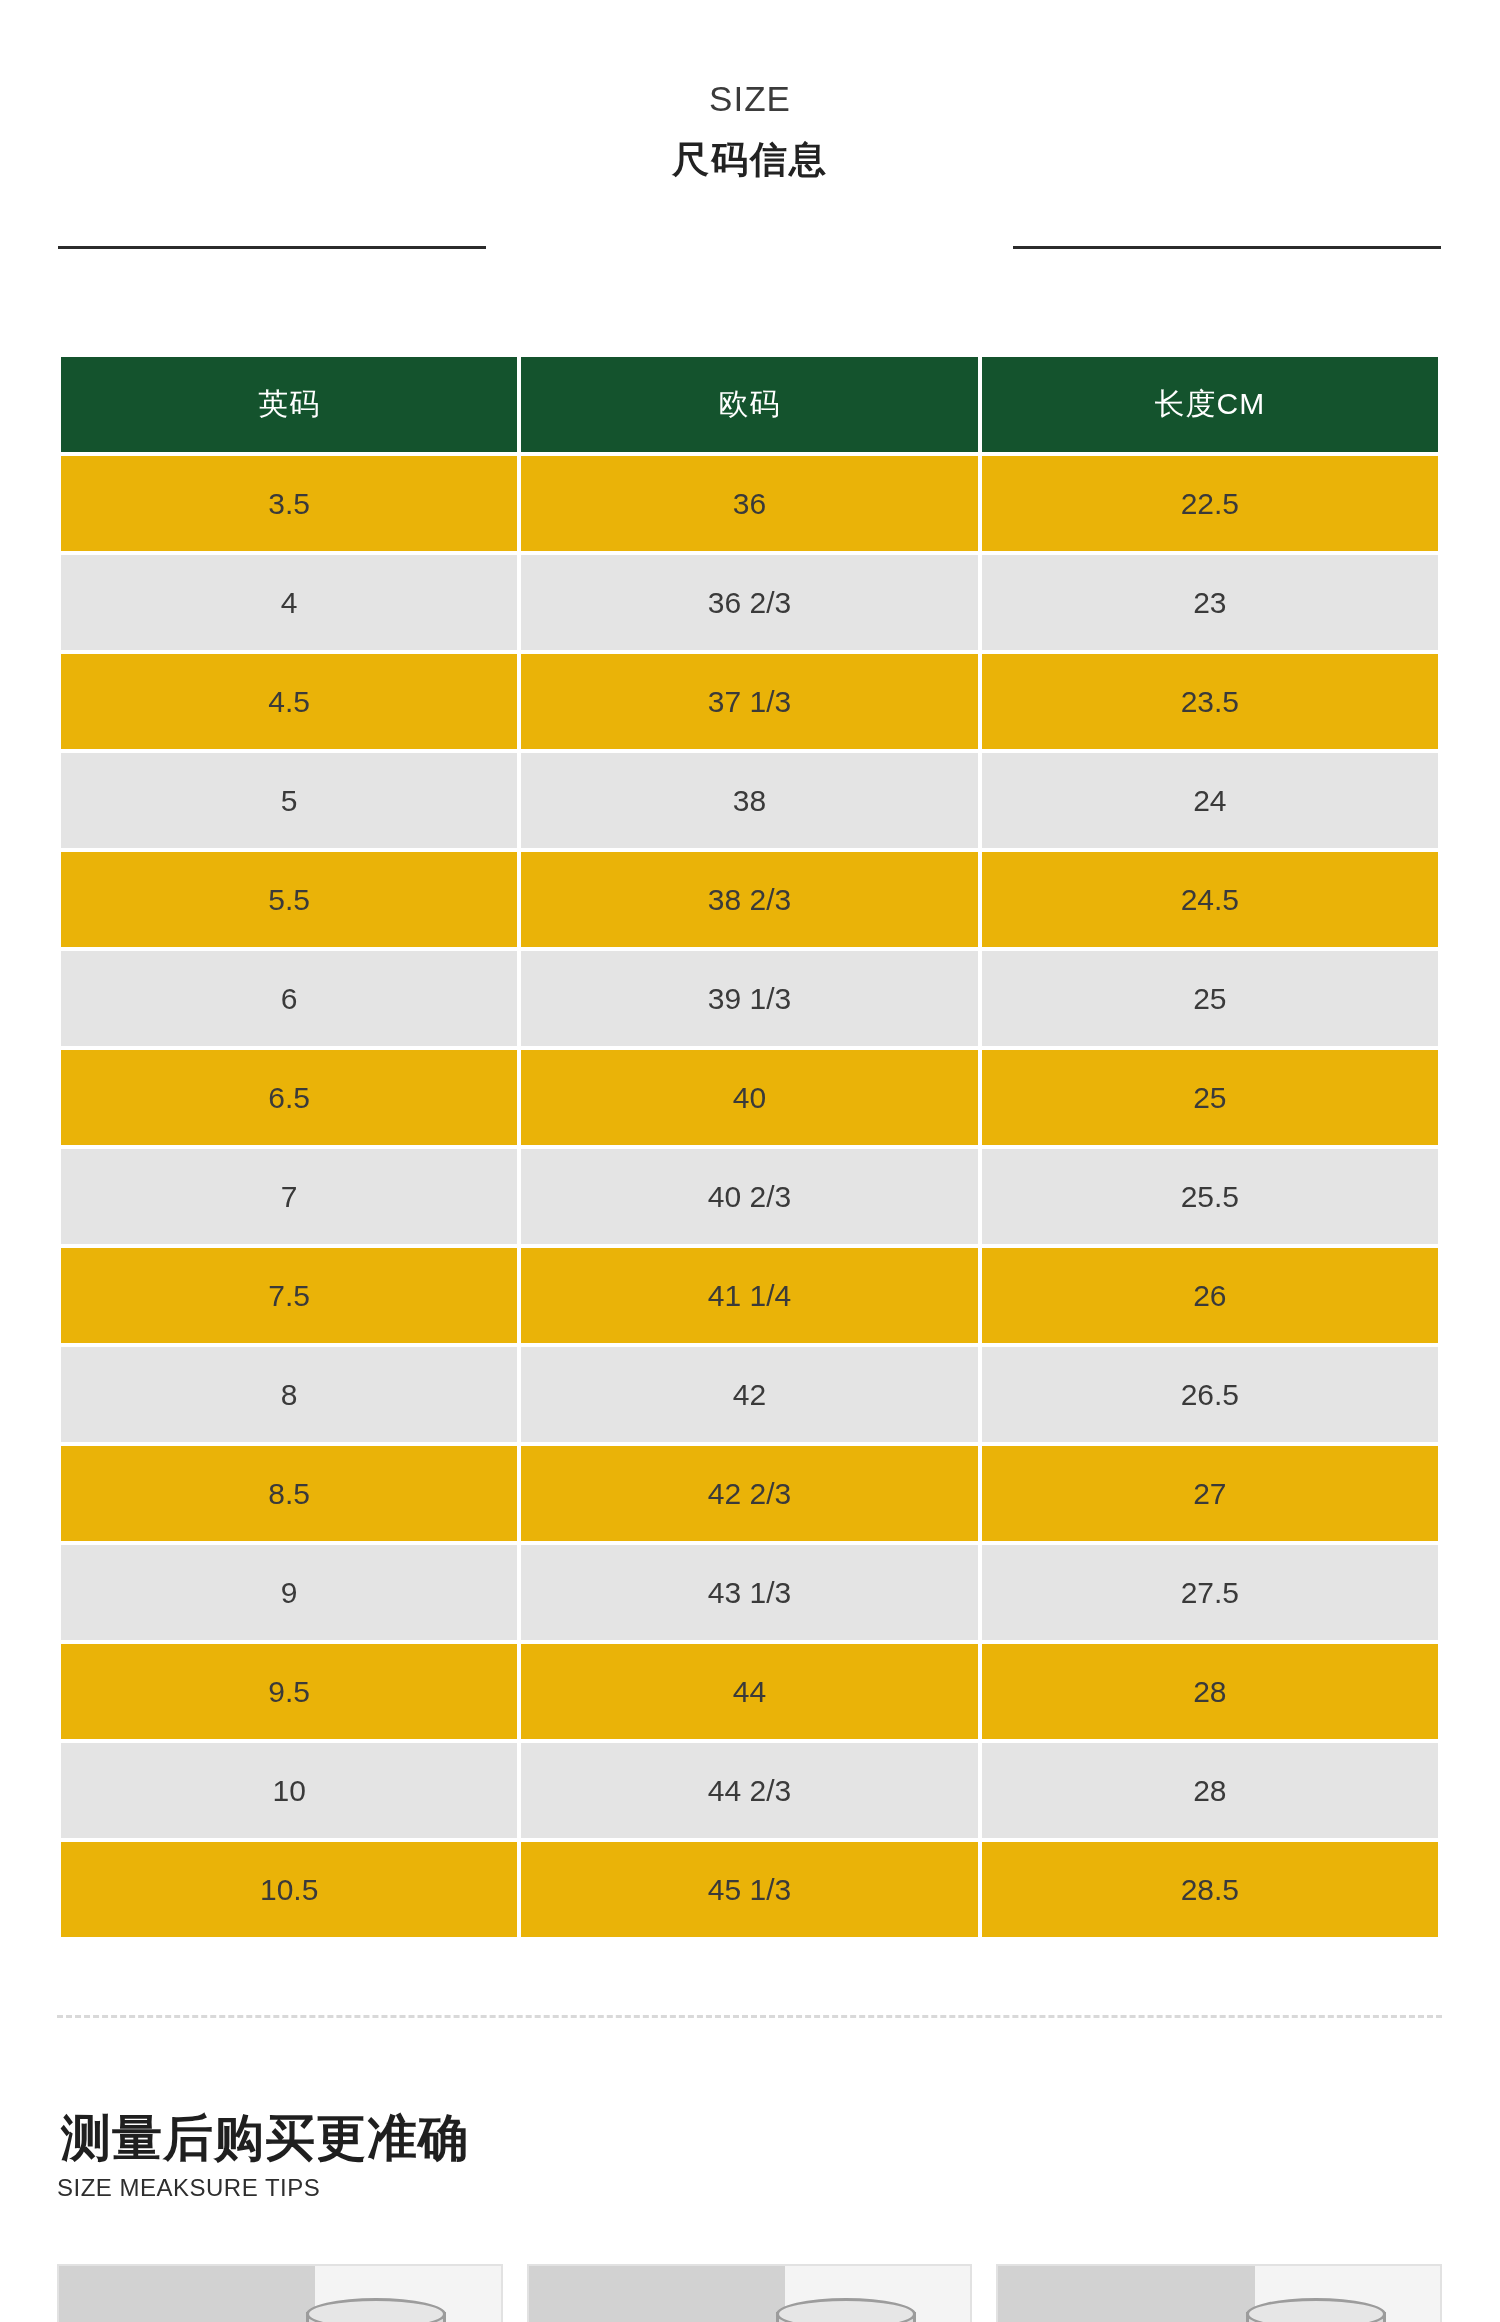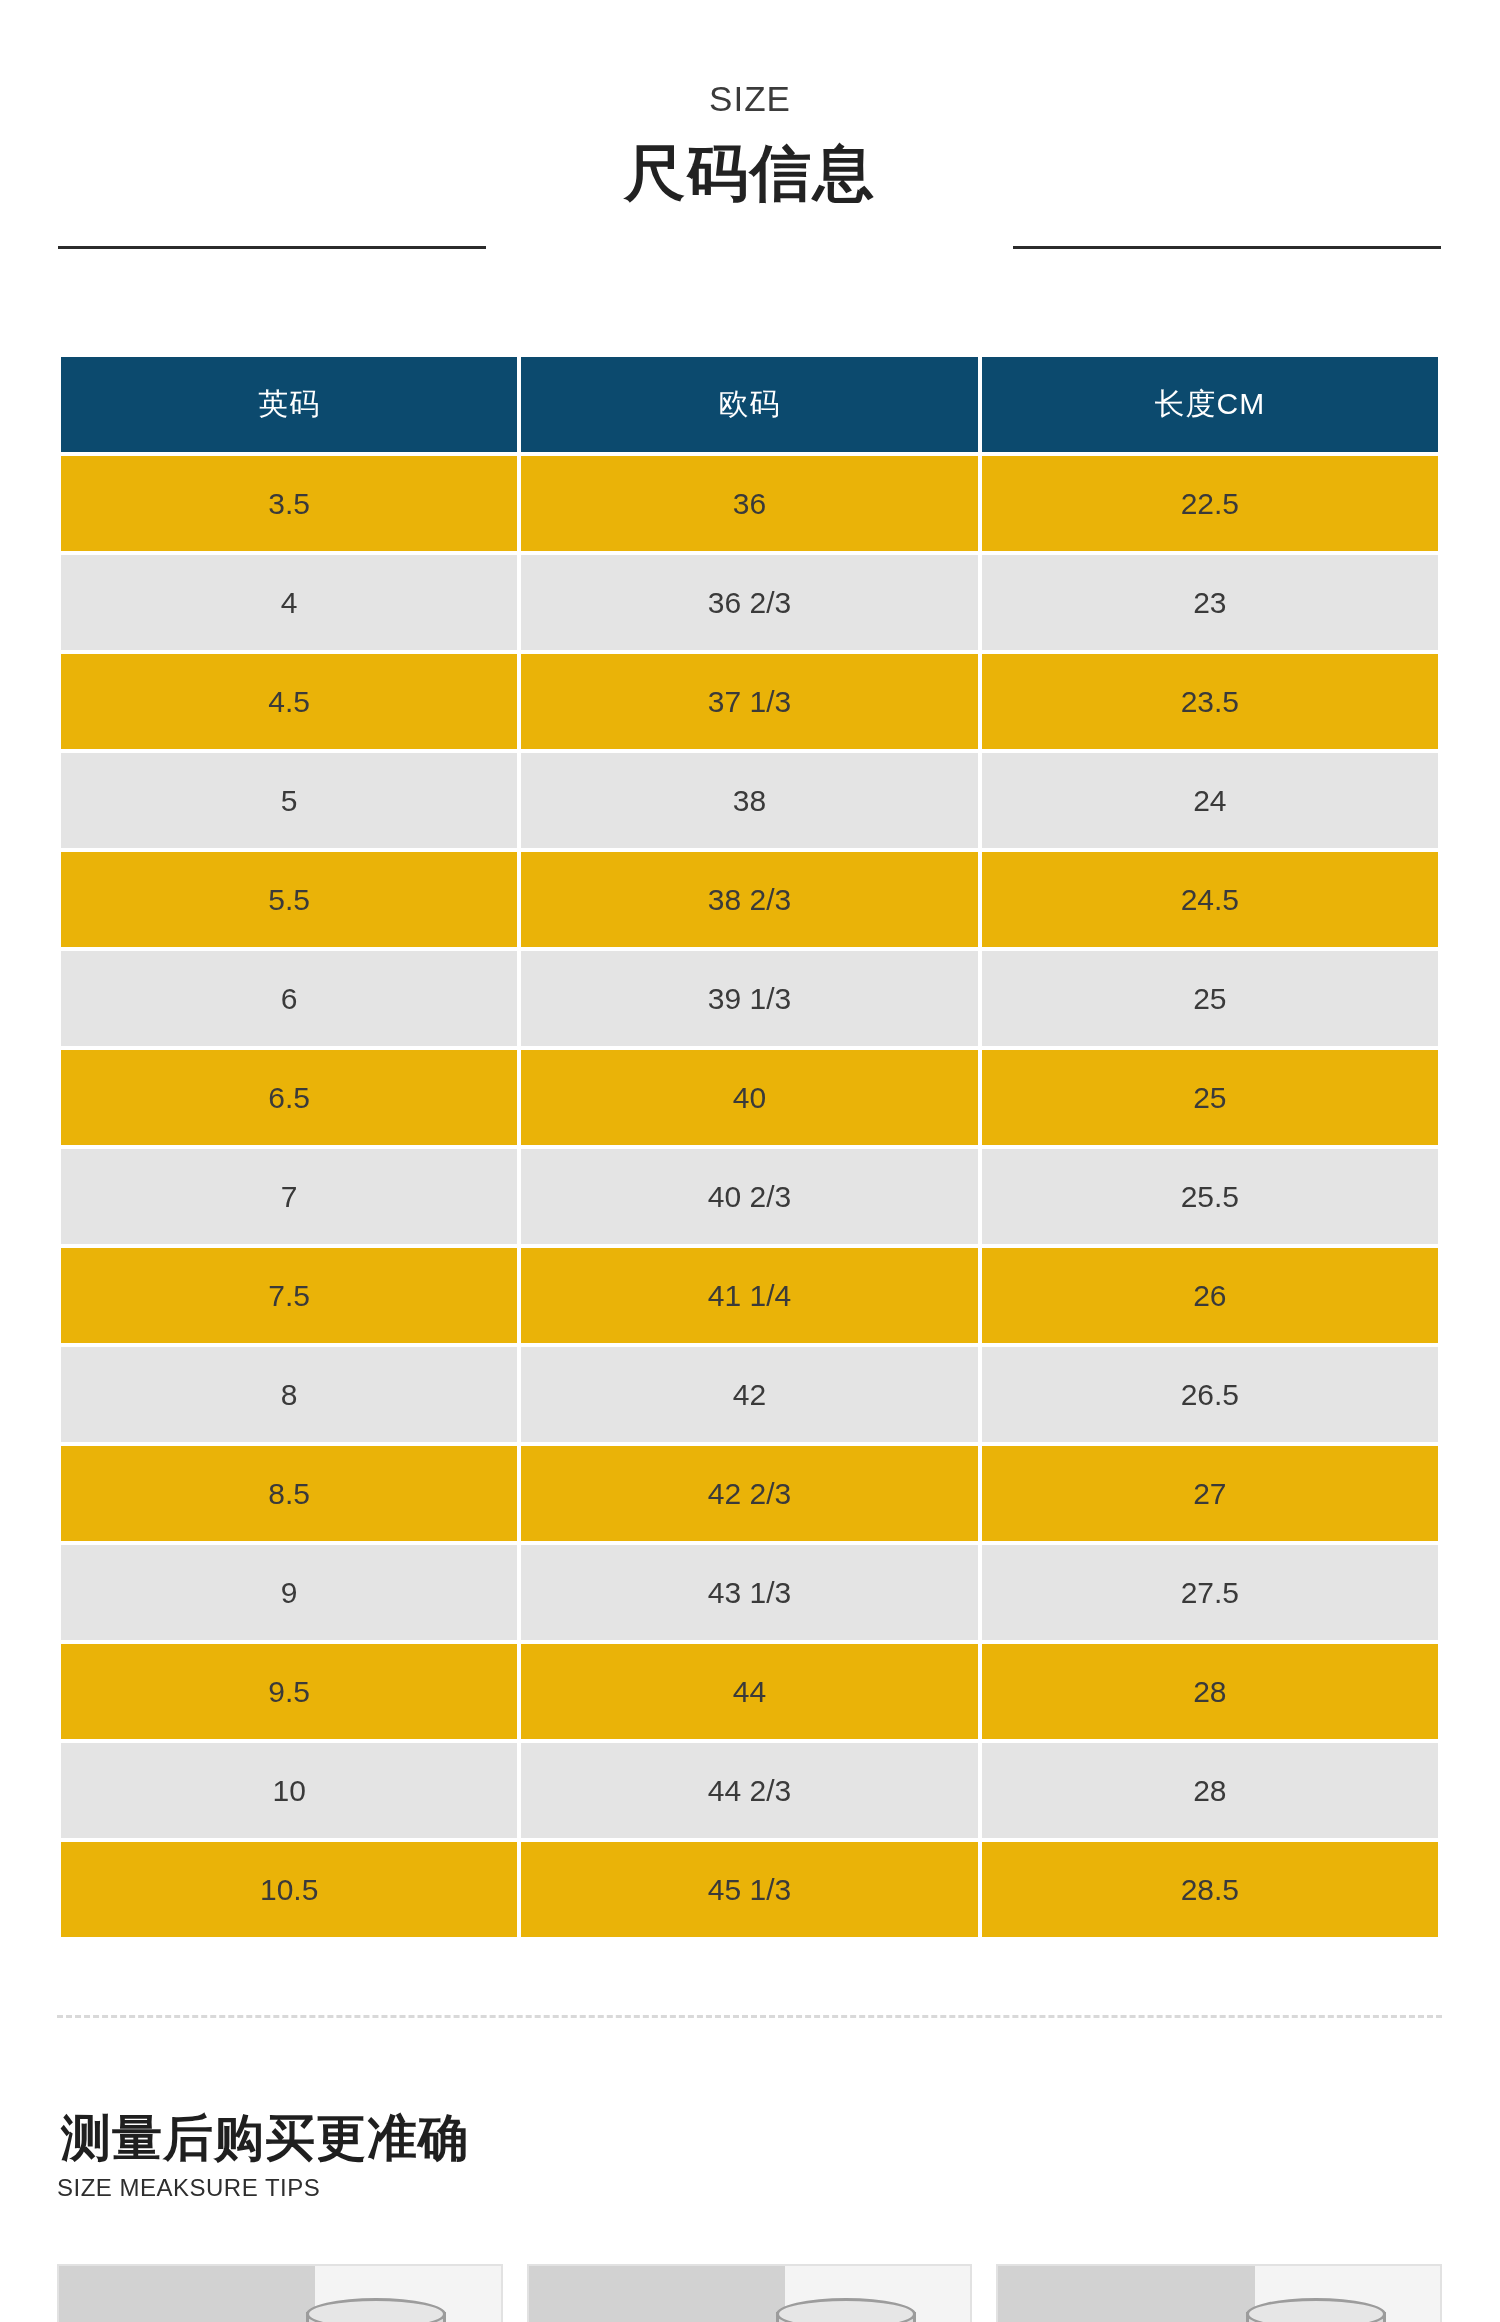--- a/index.html
+++ b/index.html
@@ -47,21 +47,21 @@
     padding-top: 81px;
     font-size: 35px;
     letter-spacing: 1px;
     color: #3b3b3b;
     font-weight: 400;
     line-height: 1;
   }
   .main-title {
     margin: 0;
     padding-top: 22px;
-    font-size: 61px;
+    font-size: 37px;
     font-weight: 700;
     color: #222222;
     letter-spacing: 2px;
     line-height: 1.18;
   }
 
   
   .size-table {
     position: absolute;
     left: 57px;
@@ -74,21 +74,21 @@
   }
   .size-table th,
   .size-table td {
     height: 95px;
     text-align: center;
     vertical-align: middle;
     padding: 0;
     font-weight: 400;
   }
   .size-table th {
-    background: #0c4a6e;
+    background: #14532d;
     color: #ffffff;
     font-size: 30px;
     font-weight: 400;
     letter-spacing: 1px;
   }
   .size-table td {
     font-size: 30px;
     color: #3a3a3a;
   }
   .size-table tbody tr.row-odd td  { background: #eab308; }

